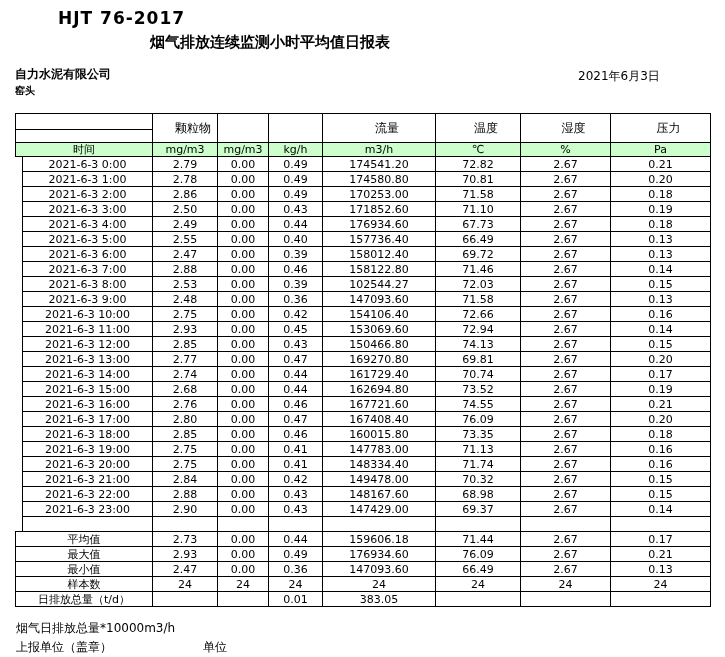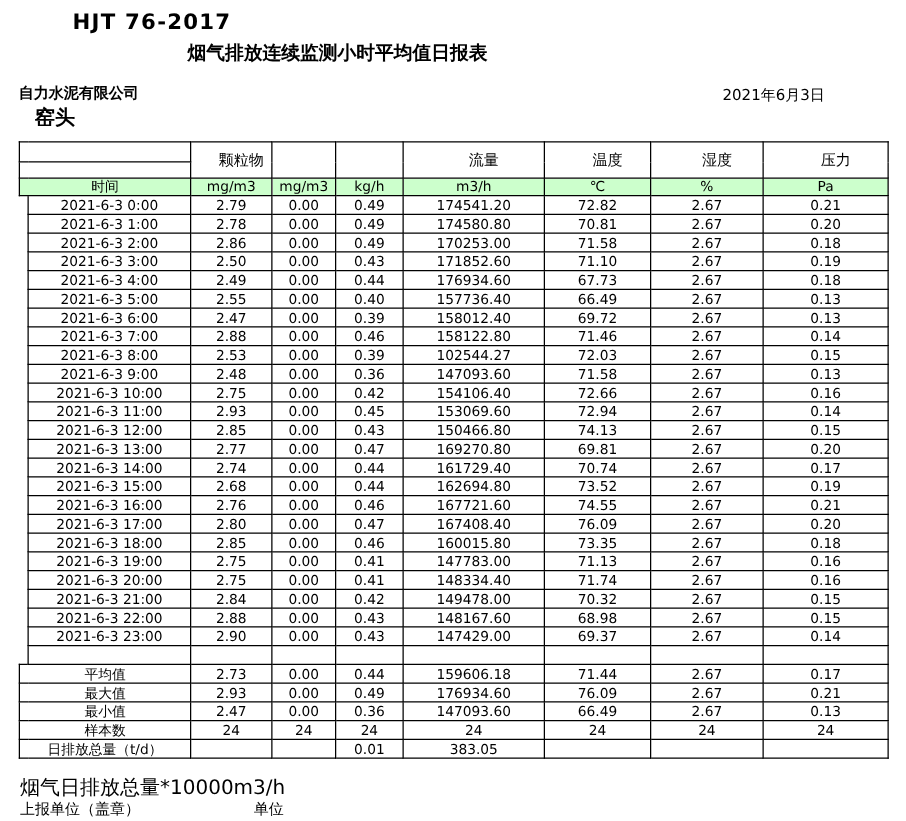--- a/index.html
+++ b/index.html
@@ -5,39 +5,39 @@
   * { margin:0; padding:0; box-sizing:border-box; }
   html,body { background:#fff; }
   body {
     width:725px; height:657px; position:relative; overflow:hidden;
     font-family:"DejaVu Sans", sans-serif; color:#000;
   }
   .std-code { position:absolute; left:22px; top:8px; font-size:17px; font-weight:bold; letter-spacing:1px;margin-left:36px; }
   .title-wrap { position:absolute; left:0; top:32px; width:540px; text-align:center; }
   .title { font-size:15px; font-weight:bold;font-family:Liberation Mono, monospace; }
   .company { position:absolute; left:15px; top:66px; font-size:12px; font-weight:bold; }
-  .location { position:absolute; left:28px; top:84px; font-size:16px; font-weight:bold; }
+  .location { position:absolute; left:15px; top:84px; font-size:10px; font-weight:bold; }
   .date { position:absolute; left:578px; top:68px; font-size:12px; }
 
   table.report {
     position:absolute; left:15px; top:113px;
     border-collapse:collapse; table-layout:fixed; width:695px;
     font-size:11px;
   }
   table.report td {
     border:1px solid #000; text-align:center; vertical-align:middle;
     padding:0; line-height:1; overflow:hidden; white-space:nowrap;
   }
   tr.h1 td { height:16px;padding-left:16px; }
   tr.h2 td { height:13px; }
   tr.green td { height:14px; background:#ccffcc; }
   tr.datarow td, tr.emptyrow td, tr.sumrow td { height:15px; }
   td.hgroup { font-size:12px; }
   td.spacer { border:none !important; background:#fff; }
-  .footer-note { position:absolute; left:16px; top:620px; font-size:16px; }
+  .footer-note { position:absolute; left:16px; top:620px; font-size:12px; }
   .footer-sign { position:absolute; left:16px; top:639px; font-size:12px;text-align:right; }
   .footer-unit { position:absolute; left:203px; top:639px; font-size:12px; }
 </style>
 </head>
 <body>
 
 <div class="std-code">HJT 76-2017</div>
 <div class="title-wrap">
   <span class="title">烟气排放连续监测小时平均值日报表</span>
 </div>

